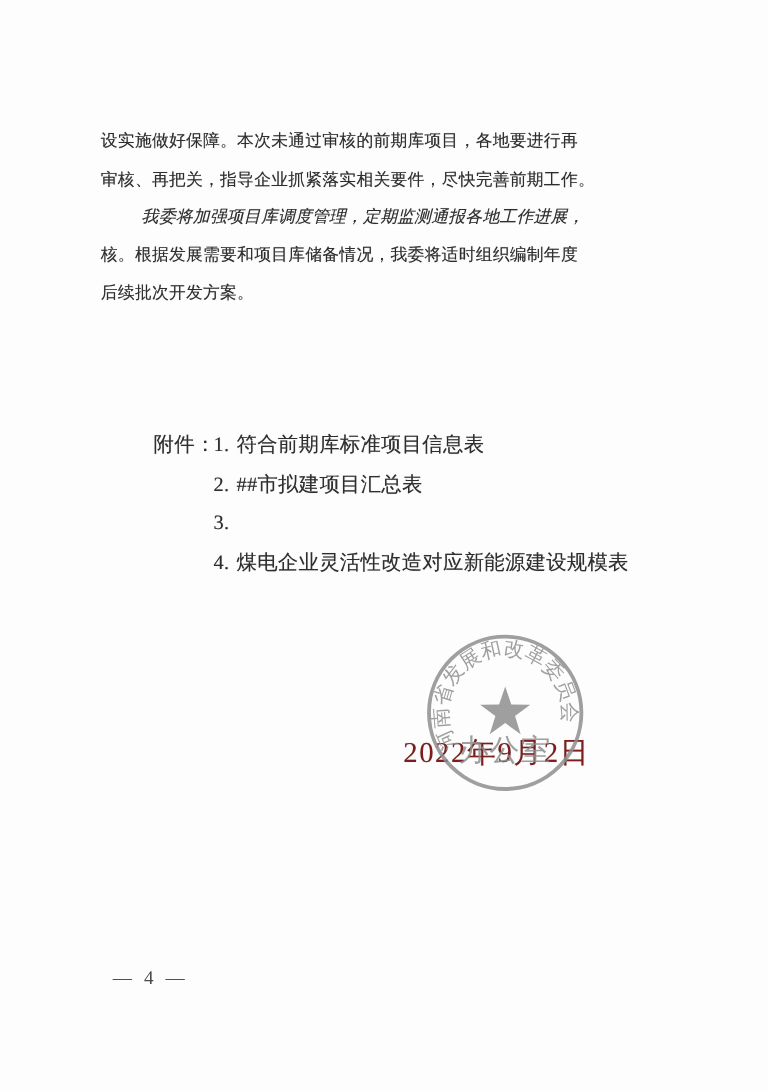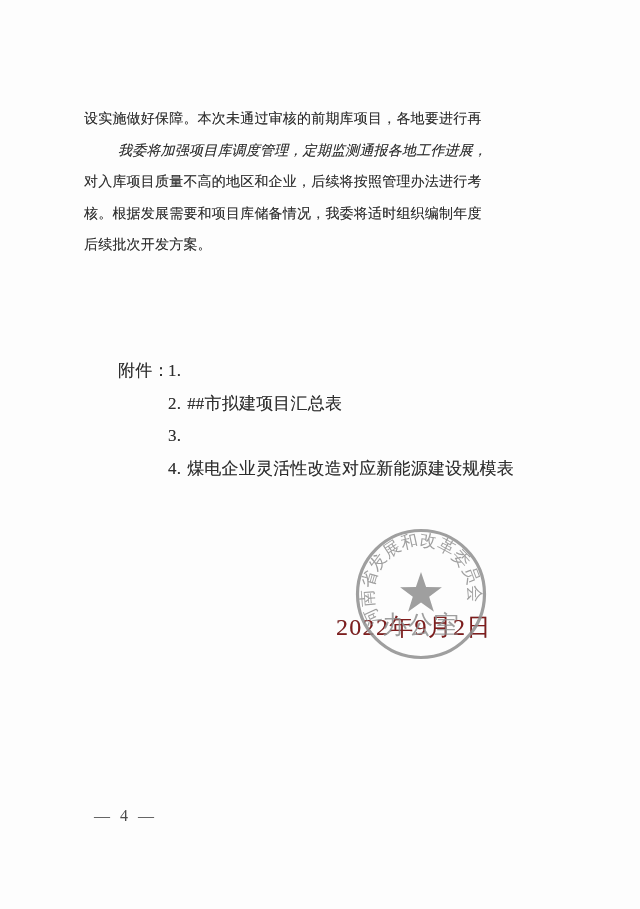--- a/index.html
+++ b/index.html
@@ -26,21 +26,21 @@
     line-height: 31.5px;
     letter-spacing: 0.2px;
     text-shadow: 0 0 0.6px rgba(40,40,40,0.45);
   }
   .body-line { white-space: nowrap; }
   .body-line.indent { padding-left: 34px; font-style: italic; }
 
   
   .attachments {
     position: absolute;
-    left: 118px;
+    left: 128px;
     top: 355px;
     font-size: 17px;
     line-height: 32.5px;
     letter-spacing: 0.2px;
     text-shadow: 0 0 0.6px rgba(40,40,40,0.45);
   }
   .att-row { display: flex; white-space: nowrap; }
   .att-gutter { width: 50px; flex: 0 0 50px; }
   .att-num { margin-right: 6px; }
 
@@ -82,30 +82,31 @@
     white-space: nowrap;
   }
 </style>
 </head>
 <body>
 
 <div class="page" style="--seal-color: #8f8f8f; color: rgb(46, 46, 46);">
 
   <div class="body-text">
     <div class="body-line">设实施做好保障。本次未通过审核的前期库项目，各地要进行再</div>
+    <div class="body-line">审核、再把关，指导企业抓紧落实相关要件，尽快完善前期工作。</div>
     <div class="body-line indent">我委将加强项目库调度管理，定期监测通报各地工作进展，</div>
-    <div class="body-line">对入库项目质量不高的地区和企业，后续将按照管理办法进行考</div>
     <div class="body-line">核。根据发展需要和项目库储备情况，我委将适时组织编制年度</div>
     <div class="body-line">后续批次开发方案。</div>
   </div>
 
   <div class="attachments">
     <div class="att-row">
       <span class="att-gutter">附件：</span>
       <span class="att-num">1.</span>
+      <span class="att-title">符合前期库标准项目信息表</span>
     </div>
     <div class="att-row">
       <span class="att-gutter"></span>
       <span class="att-num">2.</span>
       <span class="att-title">##市拟建项目汇总表</span>
     </div>
     <div class="att-row">
       <span class="att-gutter"></span>
       <span class="att-num">3.</span>
     </div>

